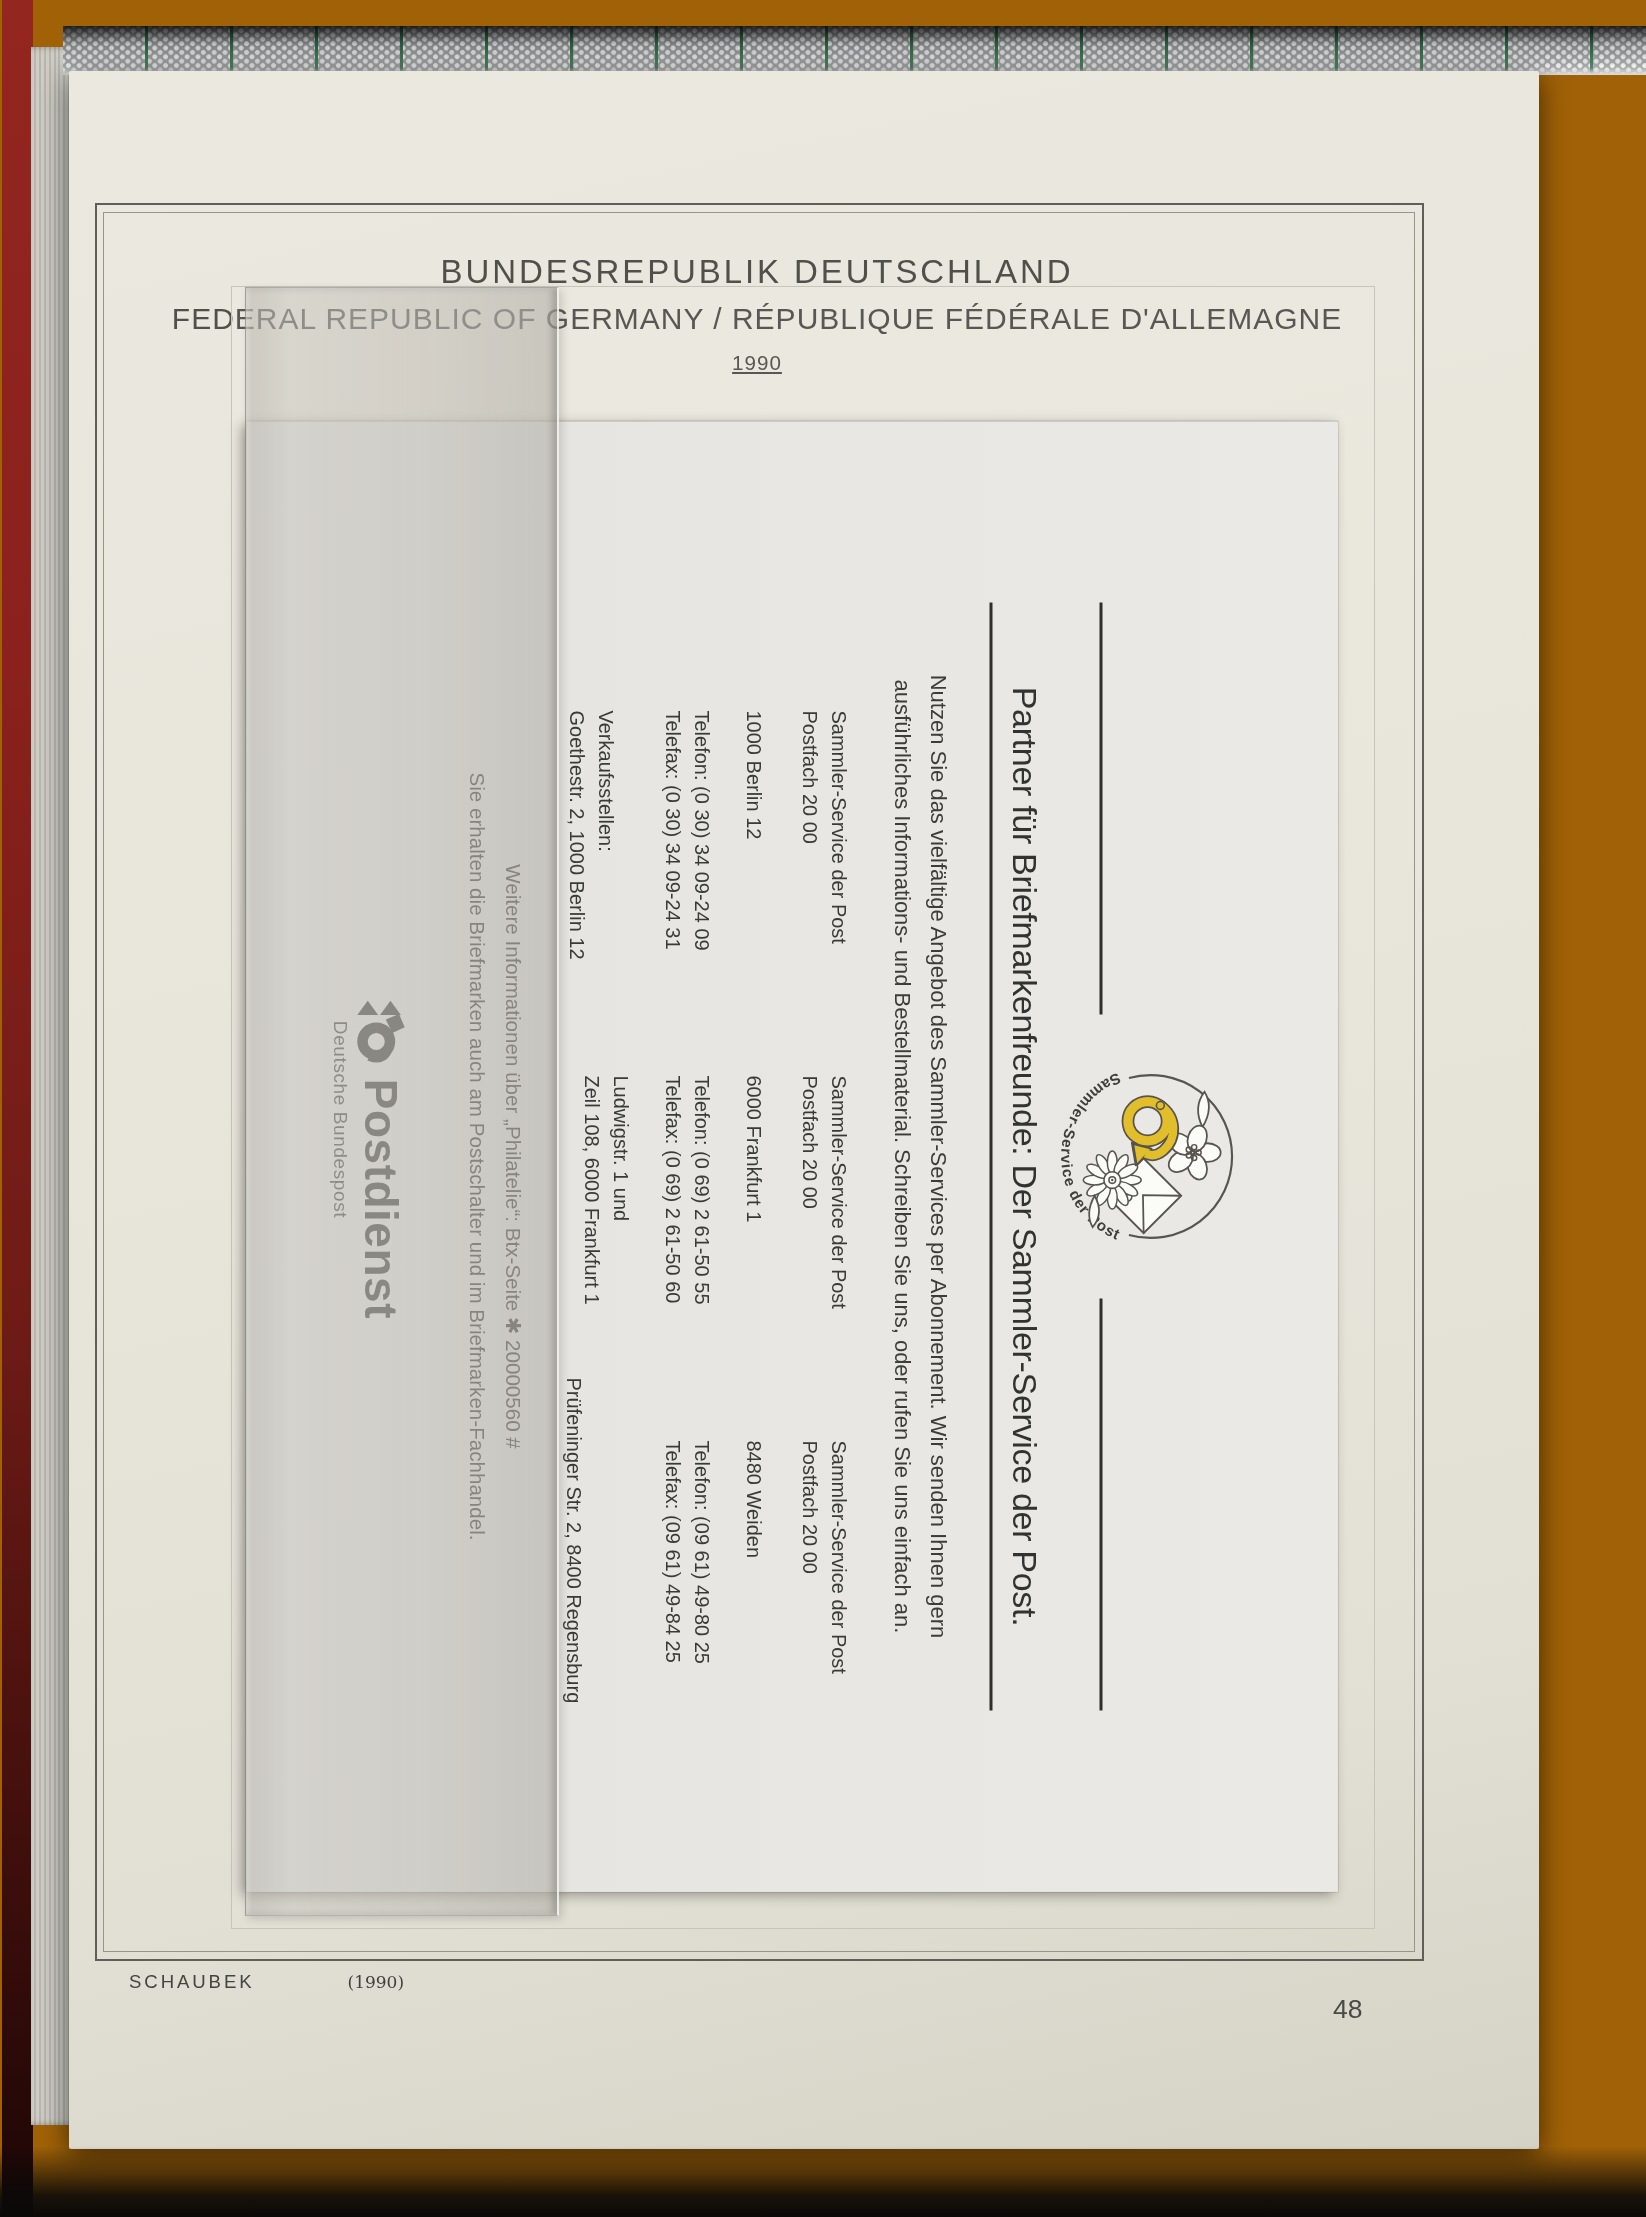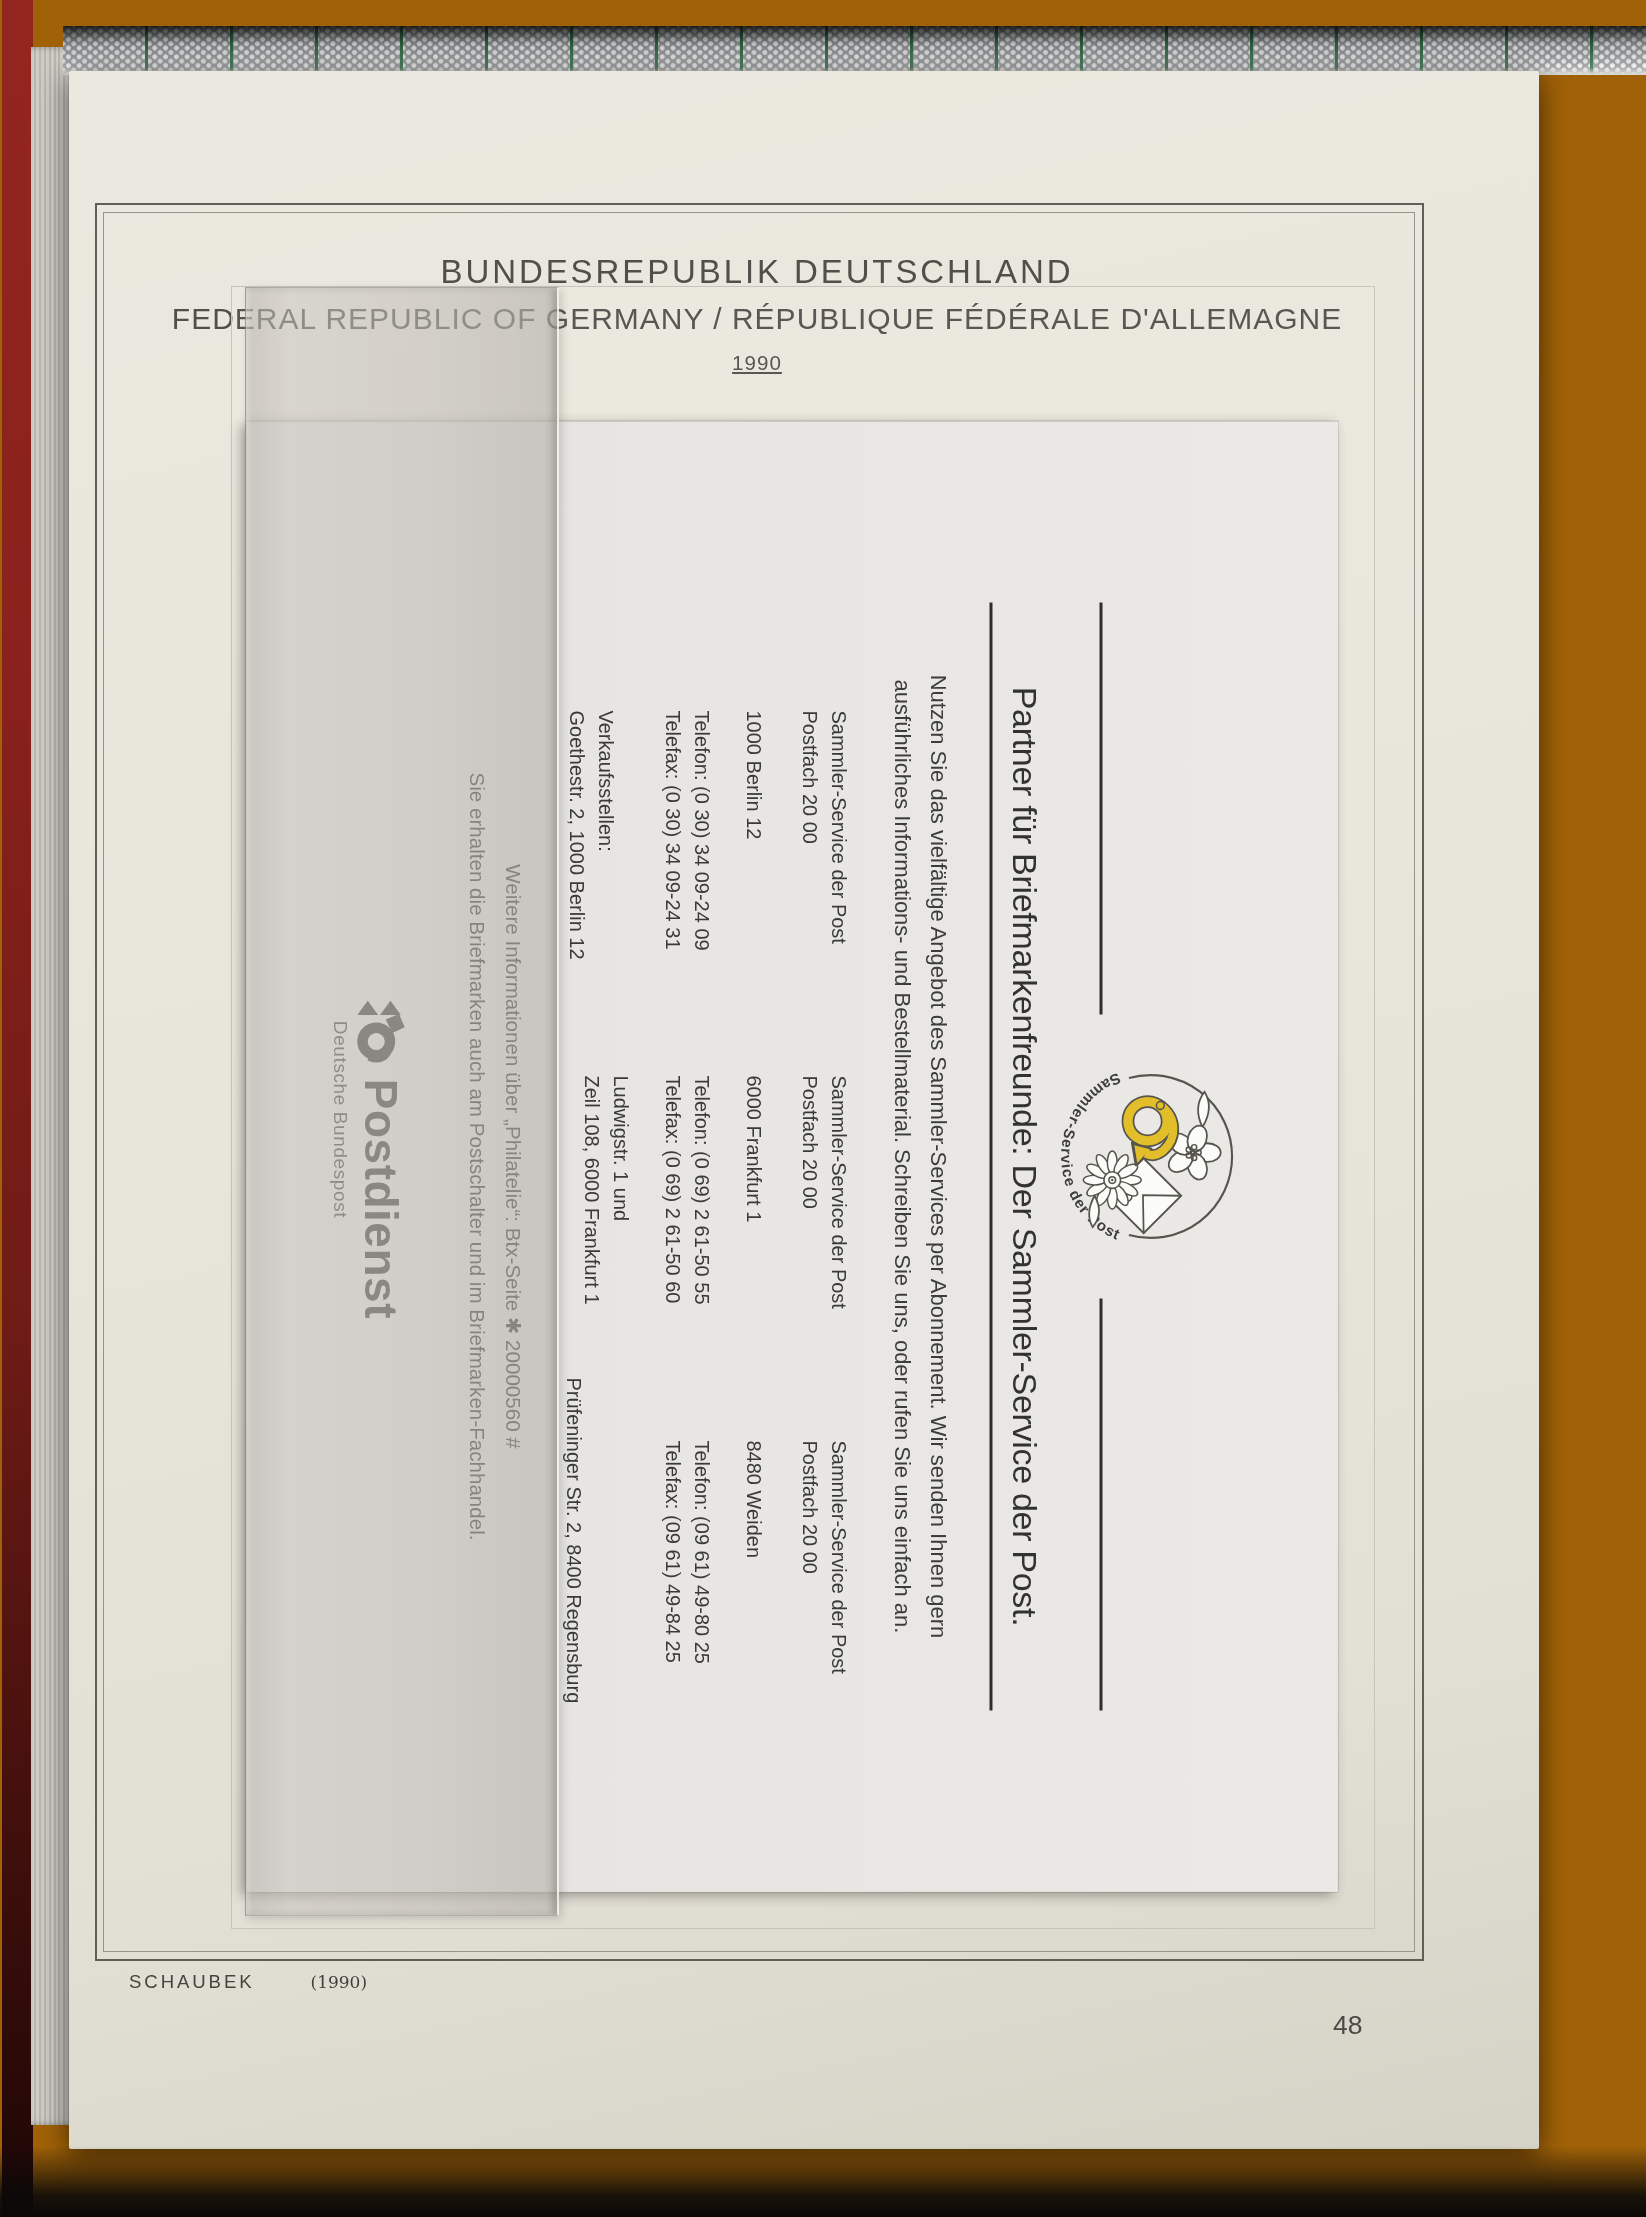--- a/index.html
+++ b/index.html
@@ -65,22 +65,22 @@
   .brand-name{font-size:46px;font-weight:bold;color:#4d4c4a;letter-spacing:0.5px;}
   .brand-sub{font-size:19px;color:#56554f;letter-spacing:0.6px;margin-top:2.9px;transform:translateX(-37px);}
   
   .glassine{position:absolute;left:176px;top:216px;width:311px;height:1627px;z-index:4;
       background:linear-gradient(90deg,rgba(184,181,173,.62) 0%,rgba(197,194,187,.5) 14%,rgba(190,187,180,.54) 58%,rgba(180,177,170,.62) 100%);
       border-top:1px solid rgba(130,128,122,.45);border-bottom:1px solid rgba(130,128,122,.35);
       border-left:1px solid rgba(120,118,112,.5);border-right:2px solid rgba(255,255,255,.7);
       box-shadow:inset 2.9px 0 4.9px rgba(255,255,255,.3),inset -4.9px 0 6.9px rgba(85,83,77,.3),2.9px 2.9px 7.8px rgba(50,48,44,.18);}
   .page-footer-left{position:absolute;left:60px;top:1900px;display:flex;align-items:baseline;}
   .publisher{font-size:18.6px;letter-spacing:2.9px;color:#444440;}
-  .edition{font-family:"DejaVu Serif","Liberation Serif",serif;font-size:17px;color:#403f3b;margin-left:56px;}
-  .page-num{position:absolute;left:1264px;top:1923px;font-size:26.5px;color:#4a4946;margin-top:16px;}
+  .edition{font-family:"DejaVu Serif","Liberation Serif",serif;font-size:17px;color:#403f3b;margin-left:93px;}
+  .page-num{position:absolute;left:1264px;top:1923px;font-size:26.5px;color:#4a4946;}
   .bottom-shadow{position:absolute;left:0;bottom:0;width:100%;height:71px;
       background:linear-gradient(180deg,rgba(10,9,8,0) 0%,rgba(10,9,8,.9) 70%,#0a0908 100%);z-index:6;}
 </style>
 </head>
 <body>
 
 <div class="scene">
 
   <div class="spine"></div>
   <div class="page-edges"></div>

